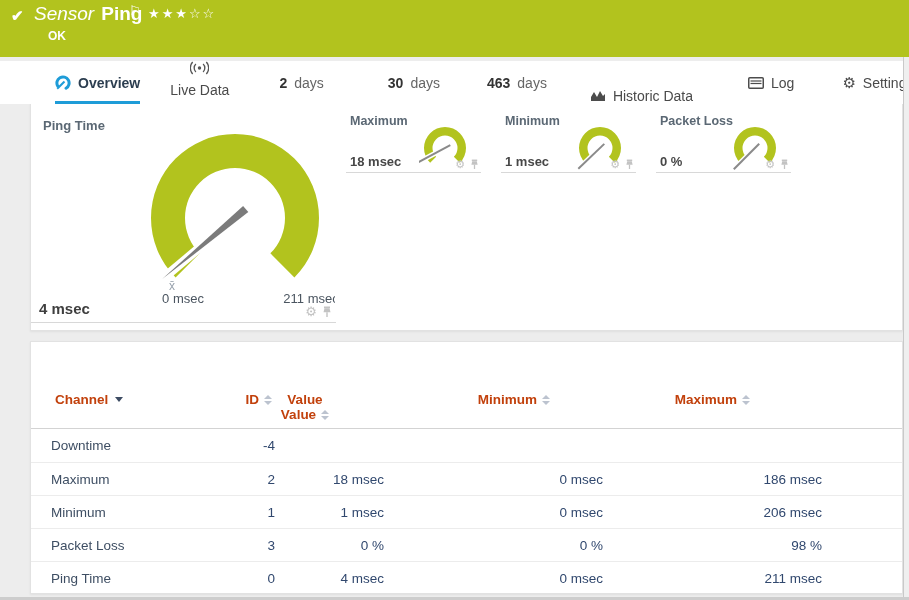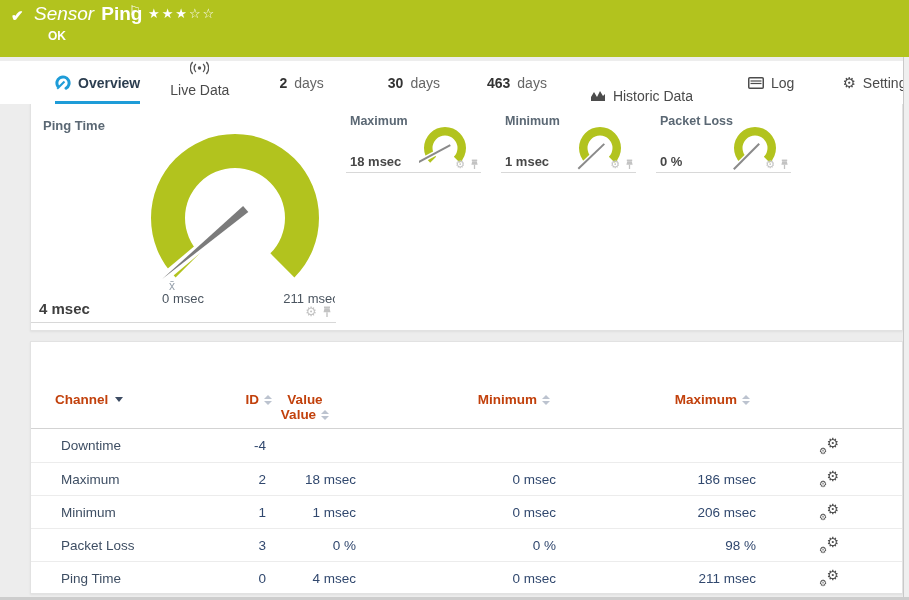--- a/index.html
+++ b/index.html
@@ -69,21 +69,21 @@
   .th.center { flex-direction:column; align-items:center; }
   .th .l2 { display:flex; align-items:flex-start; }
   .sort { display:inline-flex; flex-direction:column; gap:2px; margin-left:5px; margin-top:3px; }
   .sort i { display:block; width:0; height:0; border-left:4px solid transparent; border-right:4px solid transparent; }
   .sort .up { border-bottom:4px solid #bcc3cf; }
   .sort .dn { border-top:4px solid #bcc3cf; }
   .sorted-arrow { display:inline-block; width:0; height:0; margin:5px 0 0 7px;
                   border-left:4.5px solid transparent; border-right:4.5px solid transparent;
                   border-top:5px solid #3d4c63; }
   .id-sort { margin-right:-12px; }
-  .trow { height:33px; align-items:center; padding-left:30px; font-size:13.5px; }
+  .trow { height:33px; align-items:center; padding-left:20px; font-size:13.5px;gap:19px; }
   .trow + .trow { border-top:1px solid #ececec; }
   .td-name { color:#3e4e63; }
   .td-num { text-align:right; color:#31486e; }
   .td-icons { display:flex; justify-content:center; }
   .gears { position:relative; width:22px; height:18px; color:#4f4f4f; cursor:pointer; }
   .gears .g-big { position:absolute; right:1px; top:-2px; font-size:14px; }
   .gears .g-small { position:absolute; left:1px; bottom:-1px; font-size:9px; }
 
   
   text.scale { font-family:"Liberation Sans", sans-serif; font-size:13px; fill:#4b5560; }

